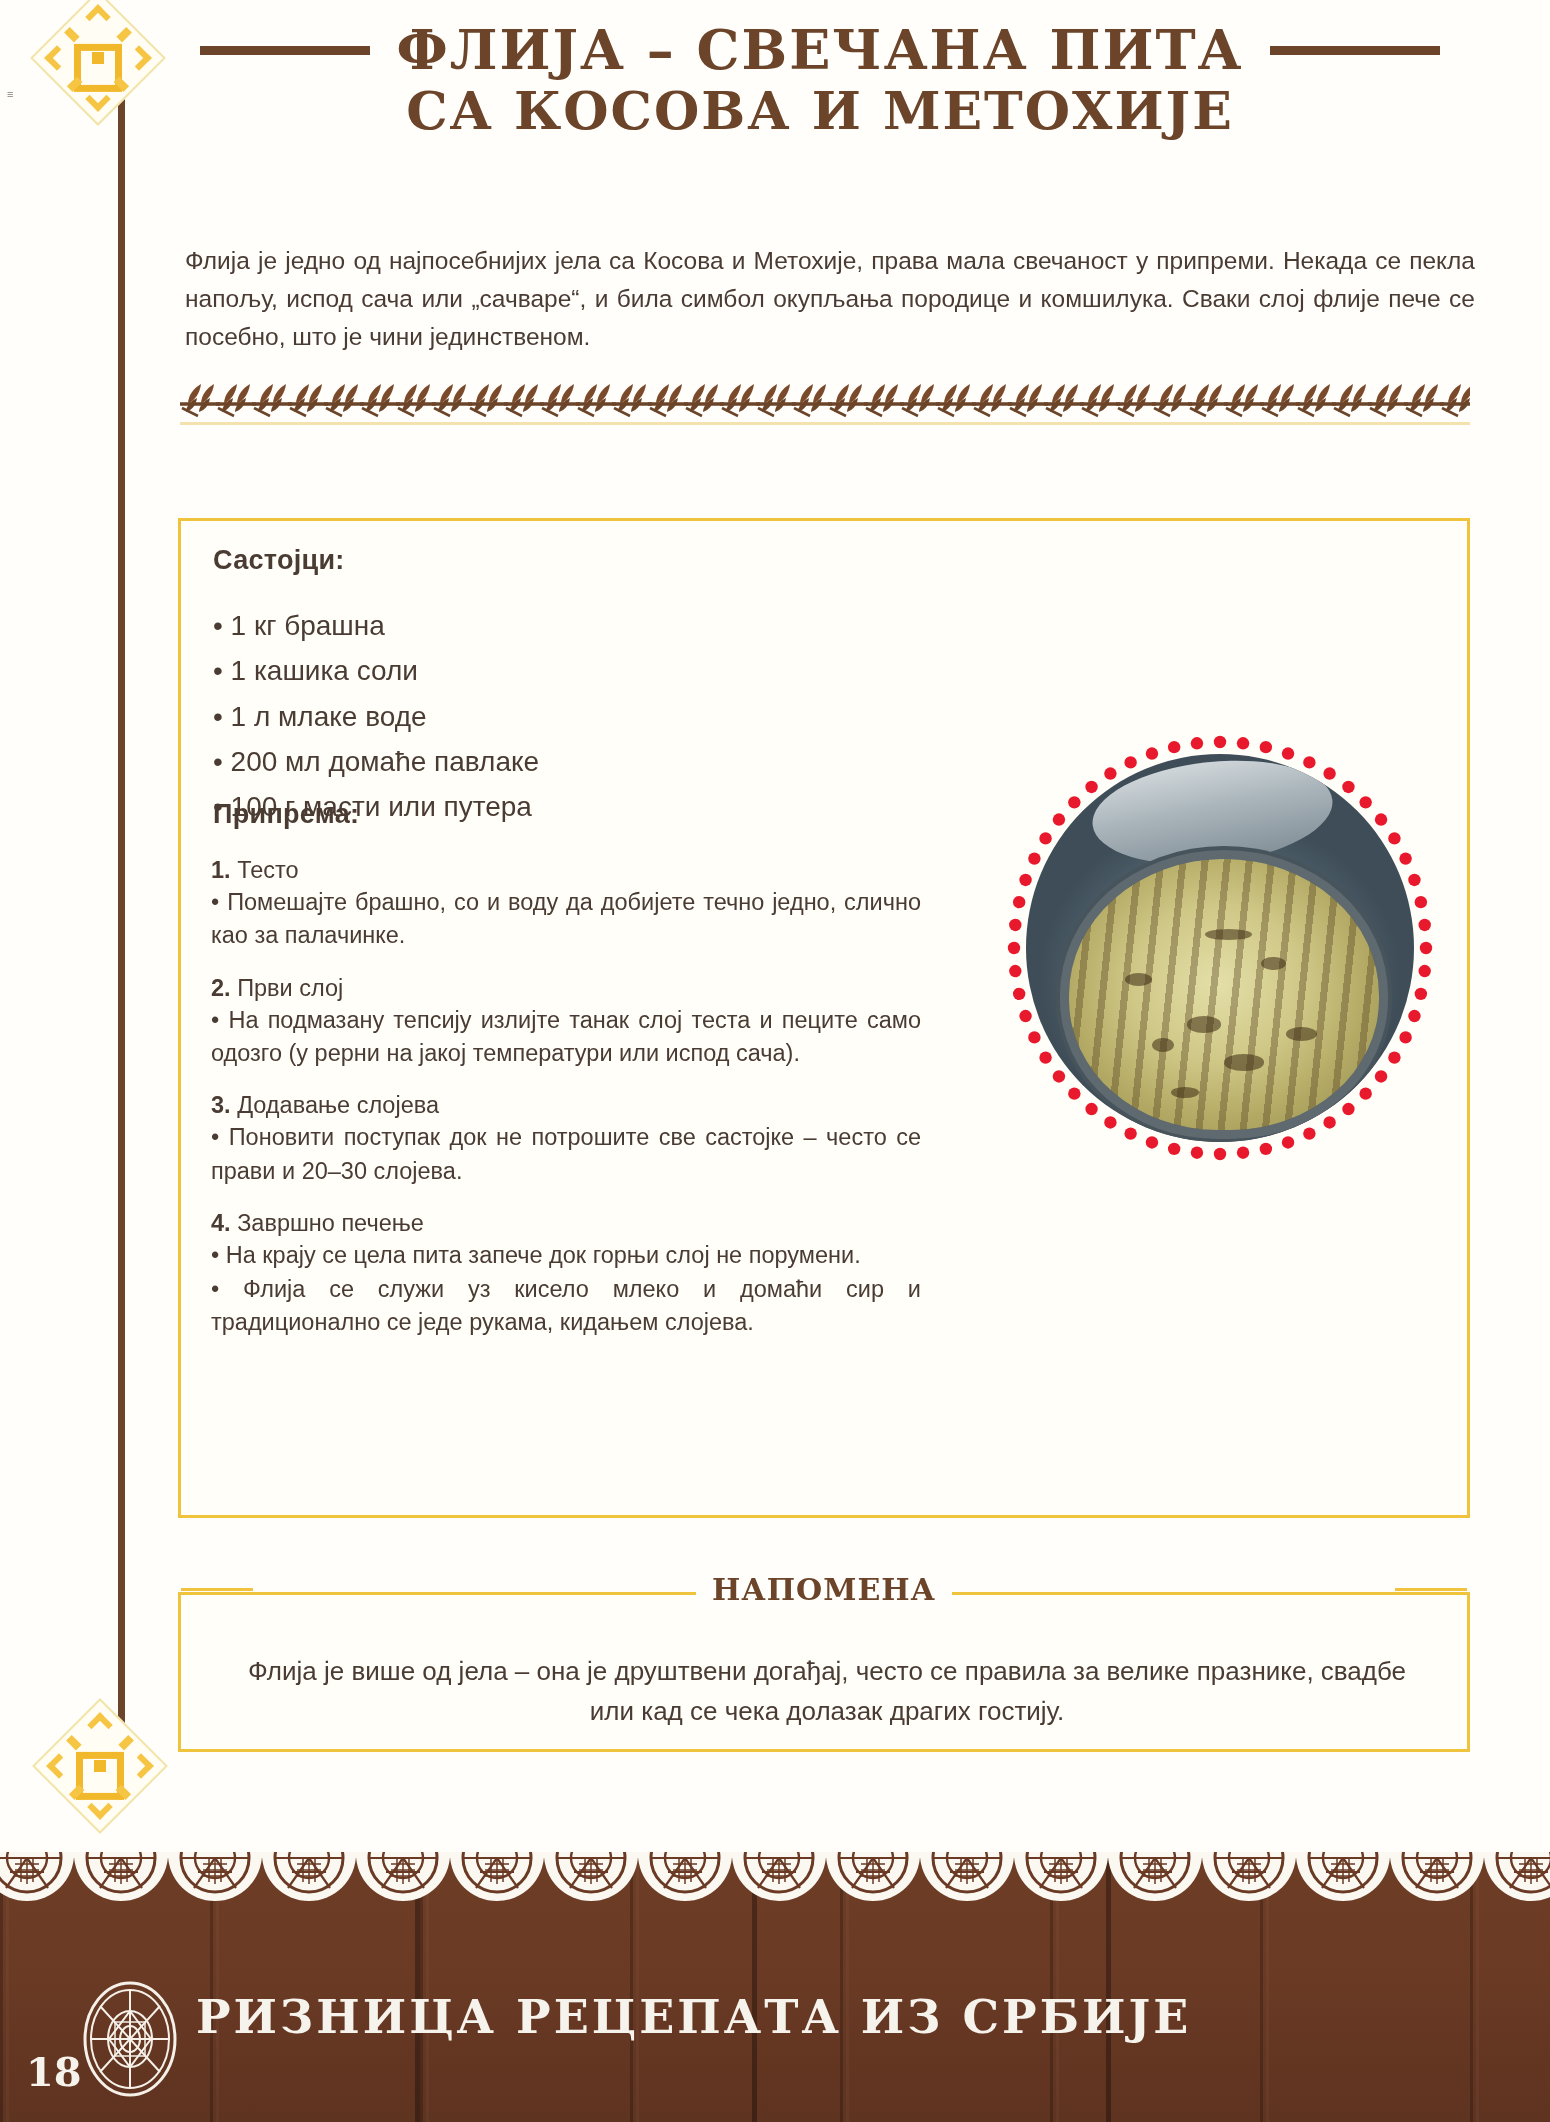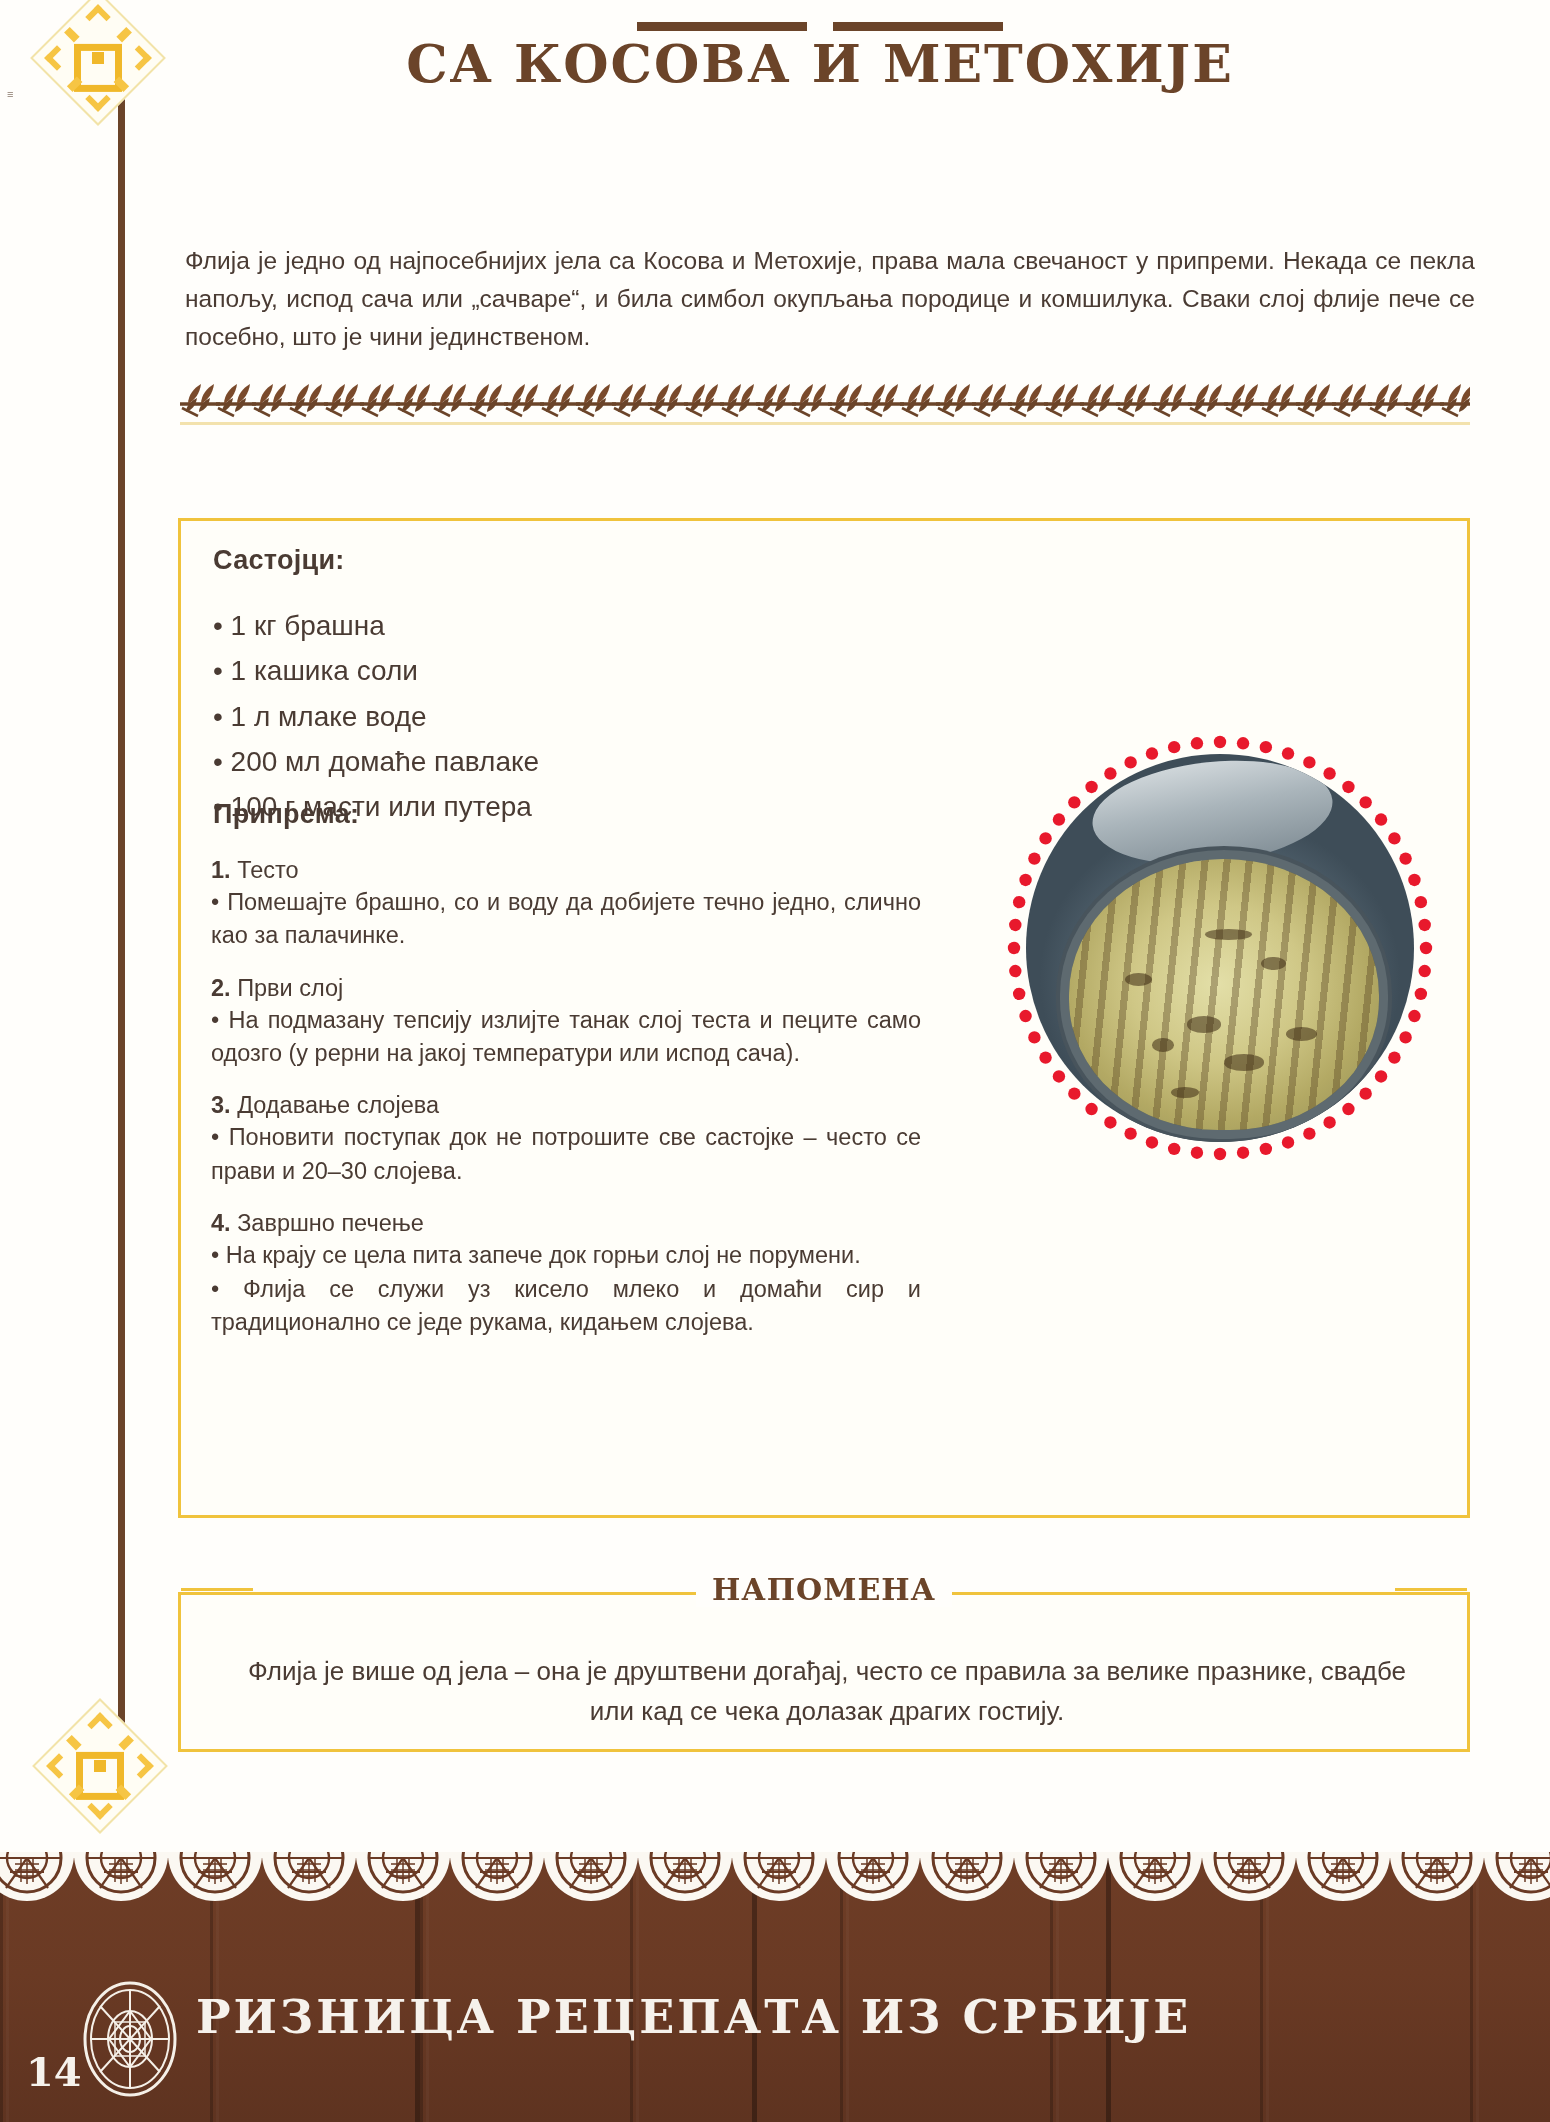--- a/index.html
+++ b/index.html
@@ -383,20 +383,21 @@
       <div class="orn-spoke" style="right:8px;bottom:8px;width:6px;height:18px"></div>
       <div class="orn-spoke" style="left:44px;top:4px;width:8px;height:14px"></div>
       <div class="orn-spoke" style="left:44px;bottom:4px;width:8px;height:14px"></div>
       <div class="orn-spoke" style="left:4px;top:44px;width:14px;height:8px"></div>
       <div class="orn-spoke" style="right:4px;top:44px;width:14px;height:8px"></div>
     </div>
 
   <div class="title-block">
     <div class="title-row1">
       <span class="title-line tl-left"></span>
+      <span class="title-main">ФЛИЈА – СВЕЧАНА ПИТА</span>
       <span class="title-line tl-right"></span>
     </div>
     <div class="title-sub">СА КОСОВА И МЕТОХИЈЕ</div>
   </div>
 
   <p class="intro">Флија је једно од најпосебнијих јела са Косова и Метохије, права мала свечаност у припреми. Некада се пекла напољу, испод сача или „сачваре“, и била симбол окупљања породице и комшилука. Сваки слој флије пече се посебно, што је чини јединственом.</p>
 
   <div class="wheat-divider">
     <svg width="1290" height="46" viewBox="0 0 1290 46" xmlns="http://www.w3.org/2000/svg">
       <defs>
@@ -630,16 +631,16 @@
       <ellipse cx="48" cy="59" rx="45" ry="56" fill="none" stroke="#f5f0e8" stroke-width="3"></ellipse>
       <ellipse cx="48" cy="59" rx="39" ry="49" fill="none" stroke="#f5f0e8" stroke-width="2"></ellipse>
       <ellipse cx="48" cy="59" rx="22" ry="28" fill="none" stroke="#f5f0e8" stroke-width="2"></ellipse>
       <ellipse cx="48" cy="59" rx="10" ry="13" fill="none" stroke="#f5f0e8" stroke-width="2"></ellipse>
       <path d="M48 10 L48 108 M9 59 L87 59 M18 26 L78 92 M78 26 L18 92" stroke="#f5f0e8" stroke-width="2" fill="none"></path>
       <path d="M48 31 L69 59 L48 87 L27 59 Z" fill="none" stroke="#f5f0e8" stroke-width="2"></path>
       <path d="M33 42 L63 42 M33 76 L63 76 M33 42 L33 76 M63 42 L63 76" stroke="#f5f0e8" stroke-width="1.5" fill="none"></path>
     </svg>
 
     <div class="footer-brand">РИЗНИЦА РЕЦЕПАТА ИЗ СРБИЈЕ</div>
-    <div class="page-num">14</div>
+    <div class="page-num">18</div>
   </div>
 
 </div>
 
 </body></html>

